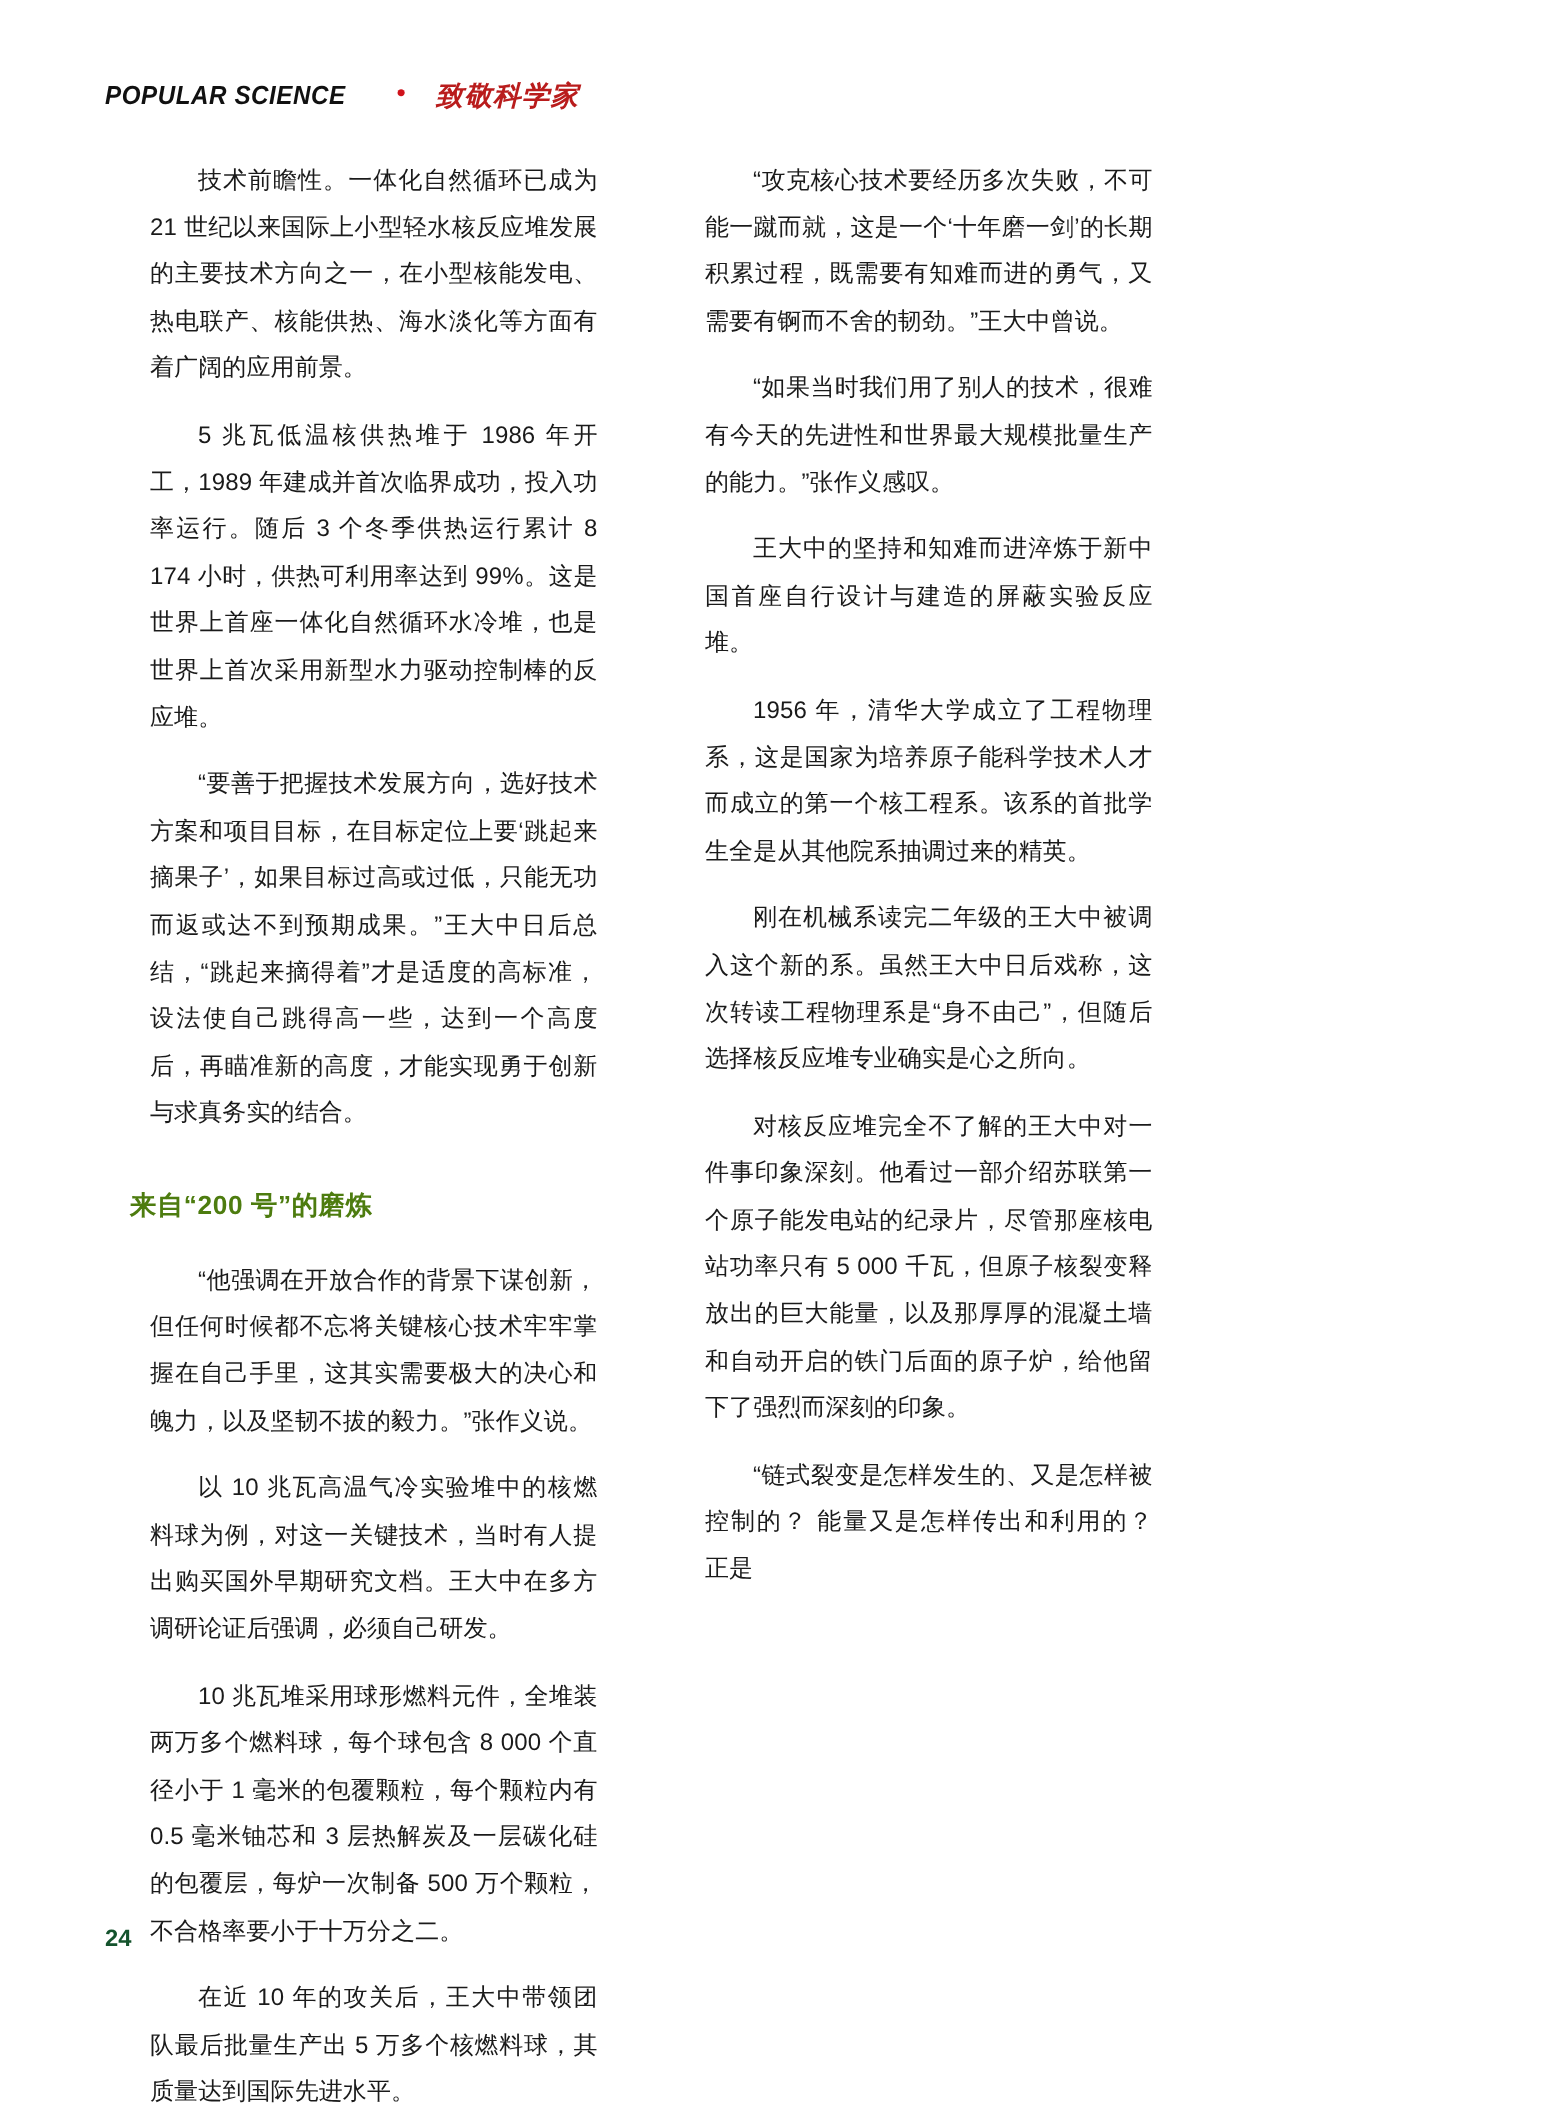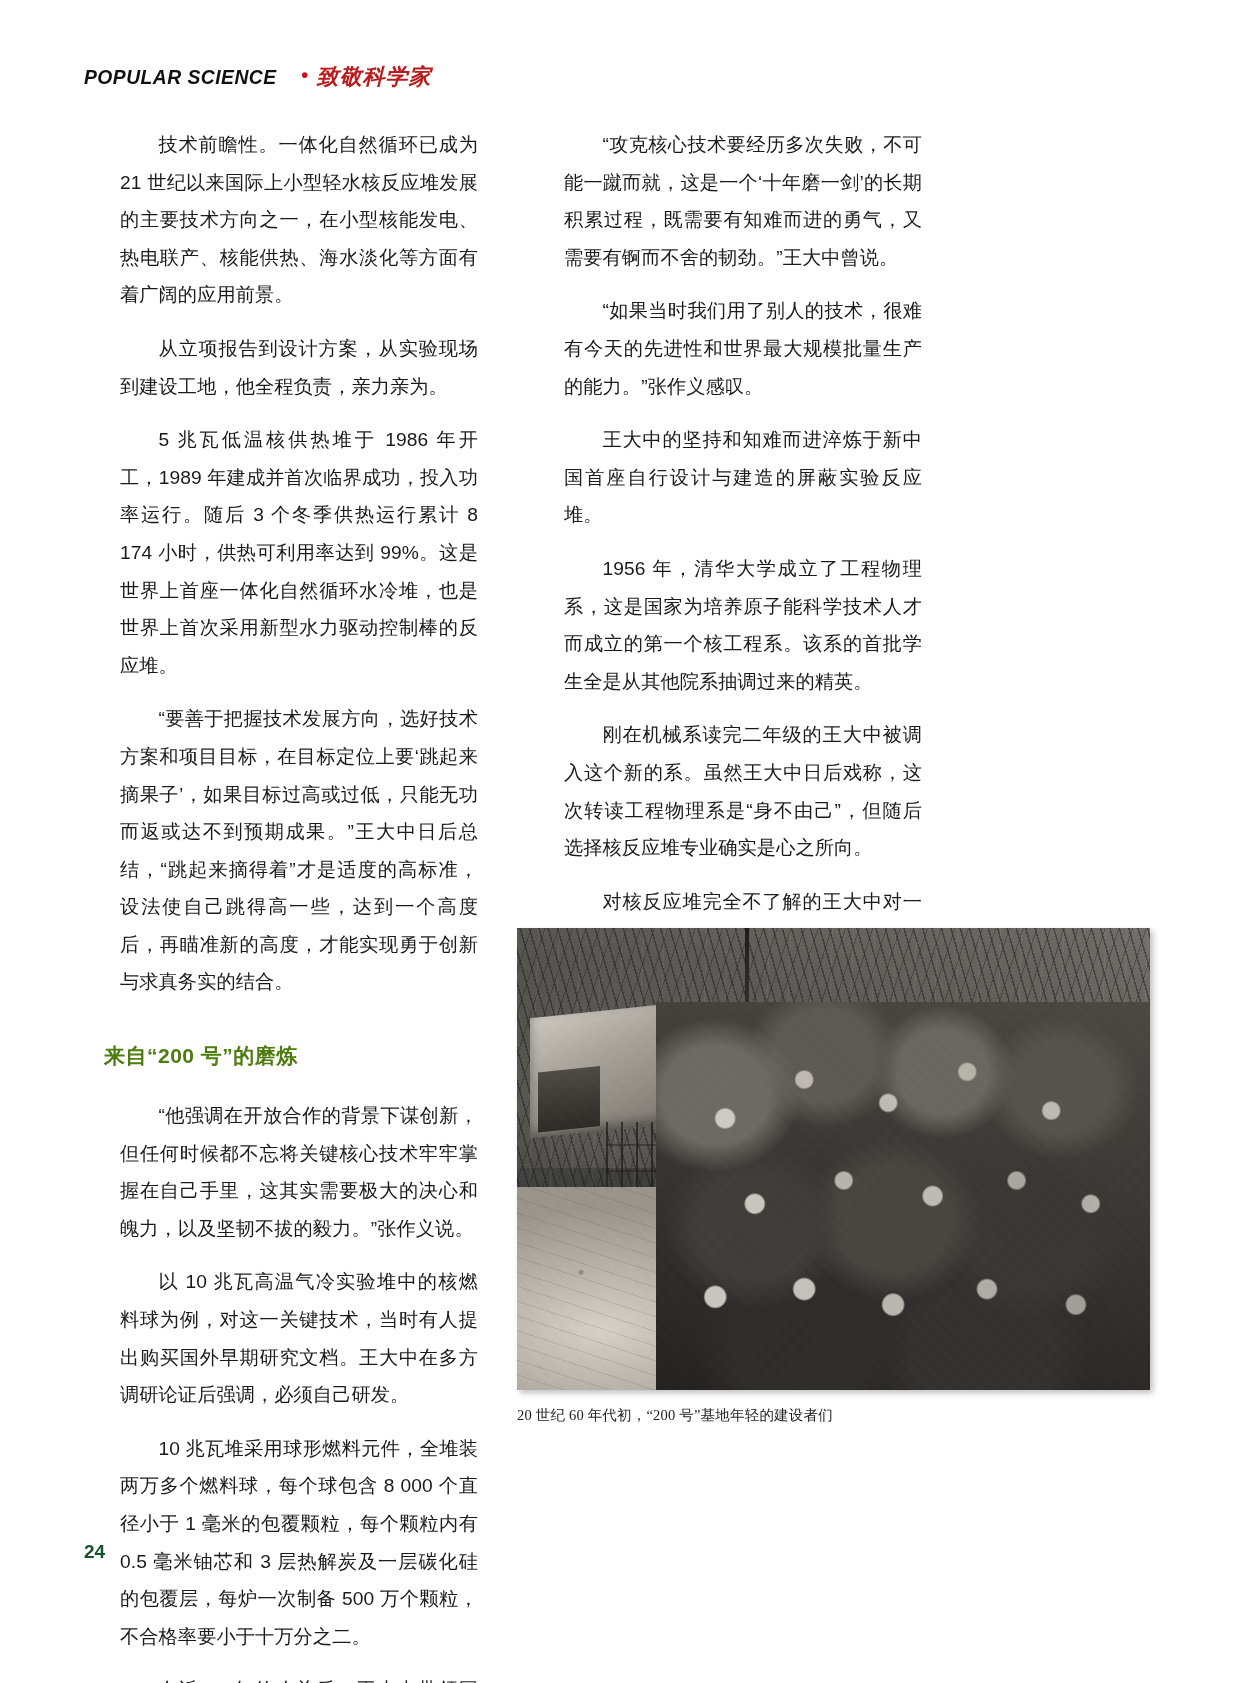--- a/index.html
+++ b/index.html
@@ -22,21 +22,21 @@
     background: #ffffff;
   }
 
   
   .masthead {
     position: absolute;
     left: 84px;
     top: 62px;
     display: flex;
     align-items: center;
-    gap: 8px;
+    gap: 24px;
     white-space: nowrap;
   }
   .masthead .ps {
     font-family: "Liberation Sans", "DejaVu Sans", sans-serif;
     font-weight: bold;
     font-style: italic;
     font-size: 21px;
     letter-spacing: 0.5px;
     color: #111111;
     transform: scaleX(0.92);
@@ -269,21 +269,20 @@
   <div class="masthead">
     <span class="ps">POPULAR SCIENCE</span>
     <span class="dot">•</span>
     <span class="cn">致敬科学家</span>
   </div>
 
   <div class="columns">
 
     <div class="col col-left">
       <p class="body">技术前瞻性。一体化自然循环已成为 21 世纪以来国际上小型轻水核反应堆发展的主要技术方向之一，在小型核能发电、热电联产、核能供热、海水淡化等方面有着广阔的应用前景。</p>
-      <p class="body">从立项报告到设计方案，从实验现场到建设工地，他全程负责，亲力亲为。</p>
       <p class="body">5 兆瓦低温核供热堆于 1986 年开工，1989 年建成并首次临界成功，投入功率运行。随后 3 个冬季供热运行累计 8 174 小时，供热可利用率达到 99%。这是世界上首座一体化自然循环水冷堆，也是世界上首次采用新型水力驱动控制棒的反应堆。</p>
       <p class="body">“要善于把握技术发展方向，选好技术方案和项目目标，在目标定位上要‘跳起来摘果子’，如果目标过高或过低，只能无功而返或达不到预期成果。”王大中日后总结，“跳起来摘得着”才是适度的高标准，设法使自己跳得高一些，达到一个高度后，再瞄准新的高度，才能实现勇于创新与求真务实的结合。</p>
       <h2 class="section">来自“200 号”的磨炼</h2>
       <p class="body">“他强调在开放合作的背景下谋创新，但任何时候都不忘将关键核心技术牢牢掌握在自己手里，这其实需要极大的决心和魄力，以及坚韧不拔的毅力。”张作义说。</p>
       <p class="body">以 10 兆瓦高温气冷实验堆中的核燃料球为例，对这一关键技术，当时有人提出购买国外早期研究文档。王大中在多方调研论证后强调，必须自己研发。</p>
       <p class="body">10 兆瓦堆采用球形燃料元件，全堆装两万多个燃料球，每个球包含 8 000 个直径小于 1 毫米的包覆颗粒，每个颗粒内有 0.5 毫米铀芯和 3 层热解炭及一层碳化硅的包覆层，每炉一次制备 500 万个颗粒，不合格率要小于十万分之二。</p>
       <p class="body">在近 10 年的攻关后，王大中带领团队最后批量生产出 5 万多个核燃料球，其质量达到国际先进水平。</p>
     </div>
 
     <div class="col col-right">
@@ -291,30 +290,16 @@
       <p class="body">“如果当时我们用了别人的技术，很难有今天的先进性和世界最大规模批量生产的能力。”张作义感叹。</p>
       <p class="body">王大中的坚持和知难而进淬炼于新中国首座自行设计与建造的屏蔽实验反应堆。</p>
       <p class="body">1956 年，清华大学成立了工程物理系，这是国家为培养原子能科学技术人才而成立的第一个核工程系。该系的首批学生全是从其他院系抽调过来的精英。</p>
       <p class="body">刚在机械系读完二年级的王大中被调入这个新的系。虽然王大中日后戏称，这次转读工程物理系是“身不由己”，但随后选择核反应堆专业确实是心之所向。</p>
       <p class="body">对核反应堆完全不了解的王大中对一件事印象深刻。他看过一部介绍苏联第一个原子能发电站的纪录片，尽管那座核电站功率只有 5 000 千瓦，但原子核裂变释放出的巨大能量，以及那厚厚的混凝土墙和自动开启的铁门后面的原子炉，给他留下了强烈而深刻的印象。</p>
       <p class="body">“链式裂变是怎样发生的、又是怎样被控制的？ 能量又是怎样传出和利用的？ 正是</p>
     </div>
 
   </div>
 
-  <figure class="figure" style="margin:0;">
-    <div class="photo" role="img">
-      <div class="sky"></div>
-      <div class="hillside"></div>
-      <div class="brush"></div>
-      <div class="shed"></div>
-      <div class="fence"></div>
-      <div class="pole"></div>
-      <div class="ground"></div>
-      <div class="crowd"></div>
-      <div class="grain"></div>
-    </div>
-    <figcaption class="caption">20 世纪 60 年代初，“200 号”基地年轻的建设者们</figcaption>
-  </figure>
 
   <div class="folio">24</div>
 
 </div>
 
 </body></html>

